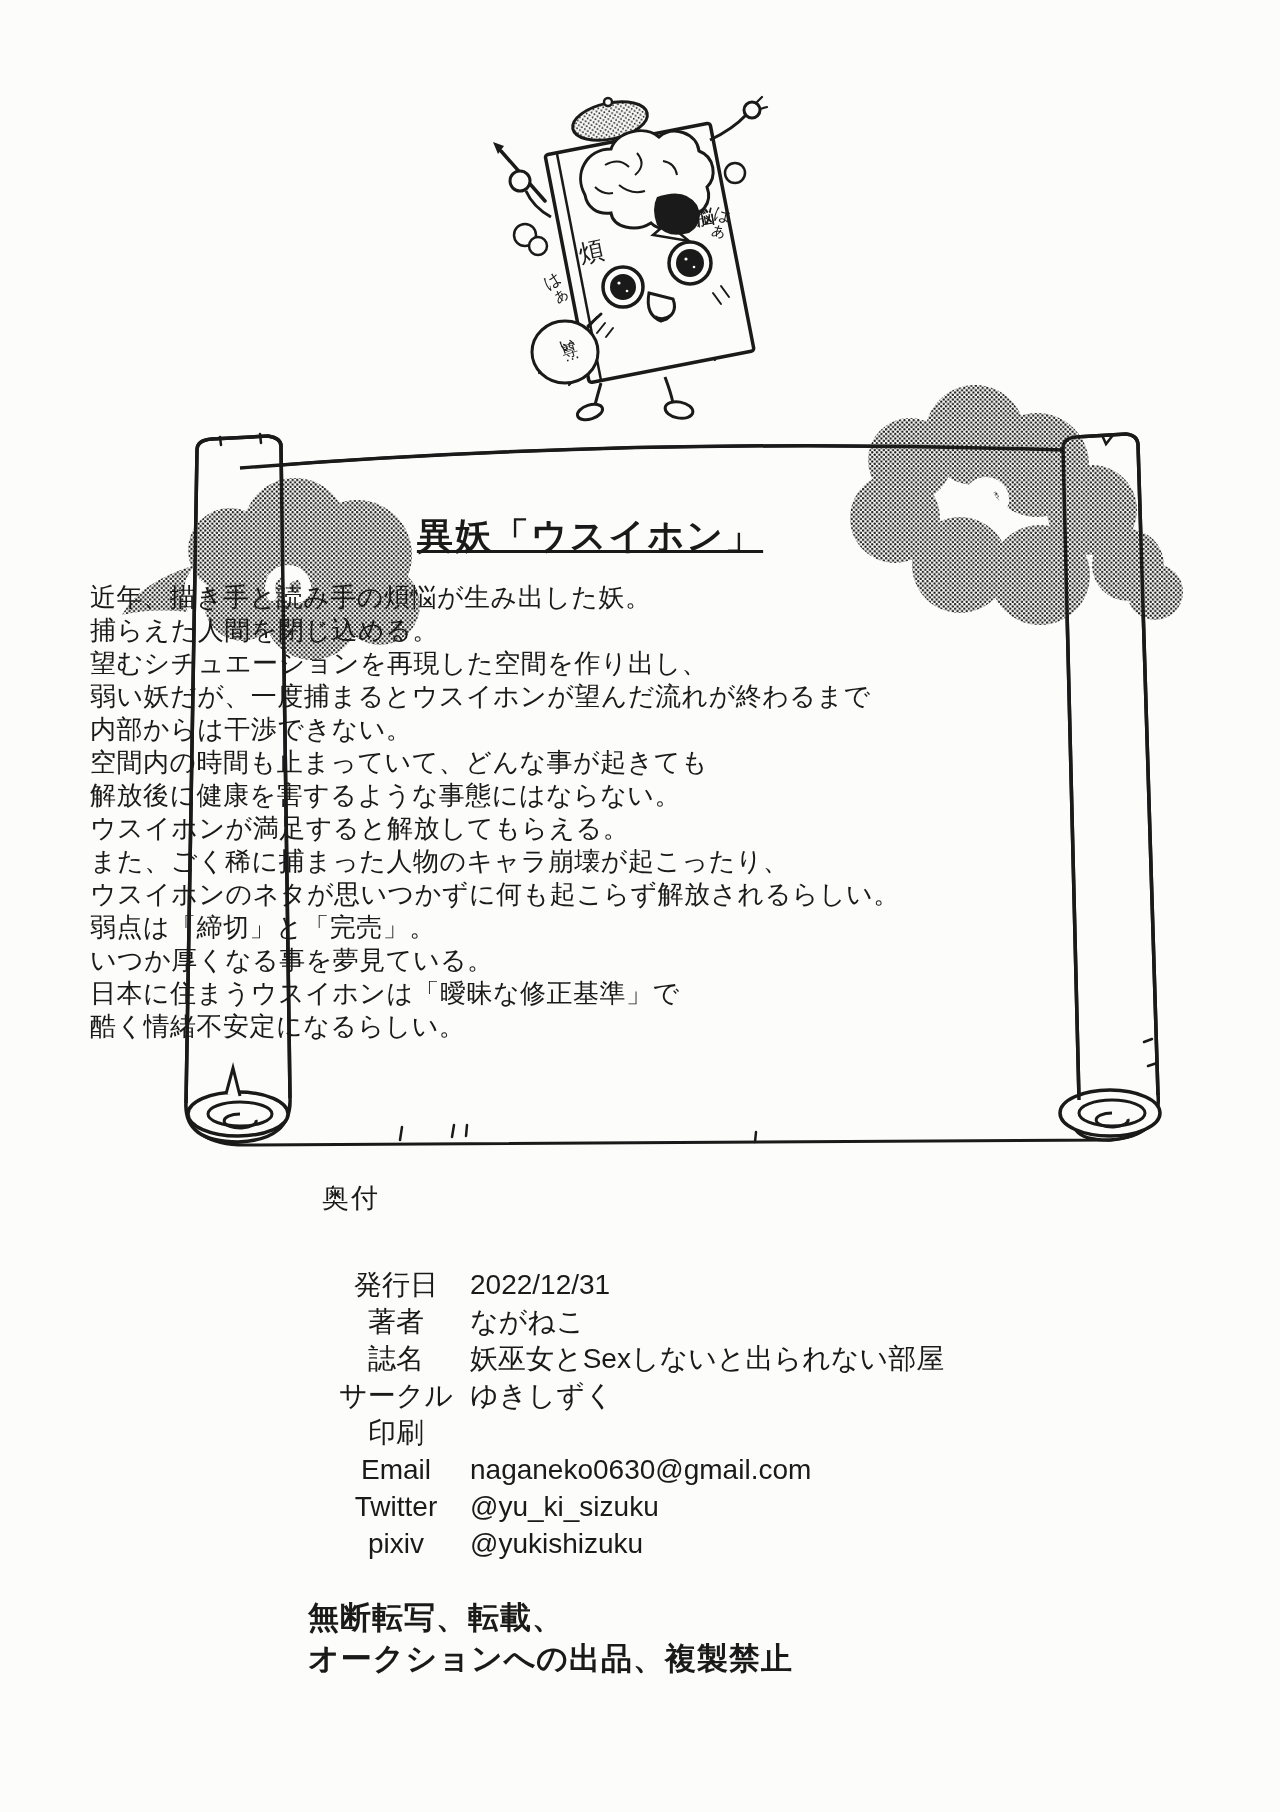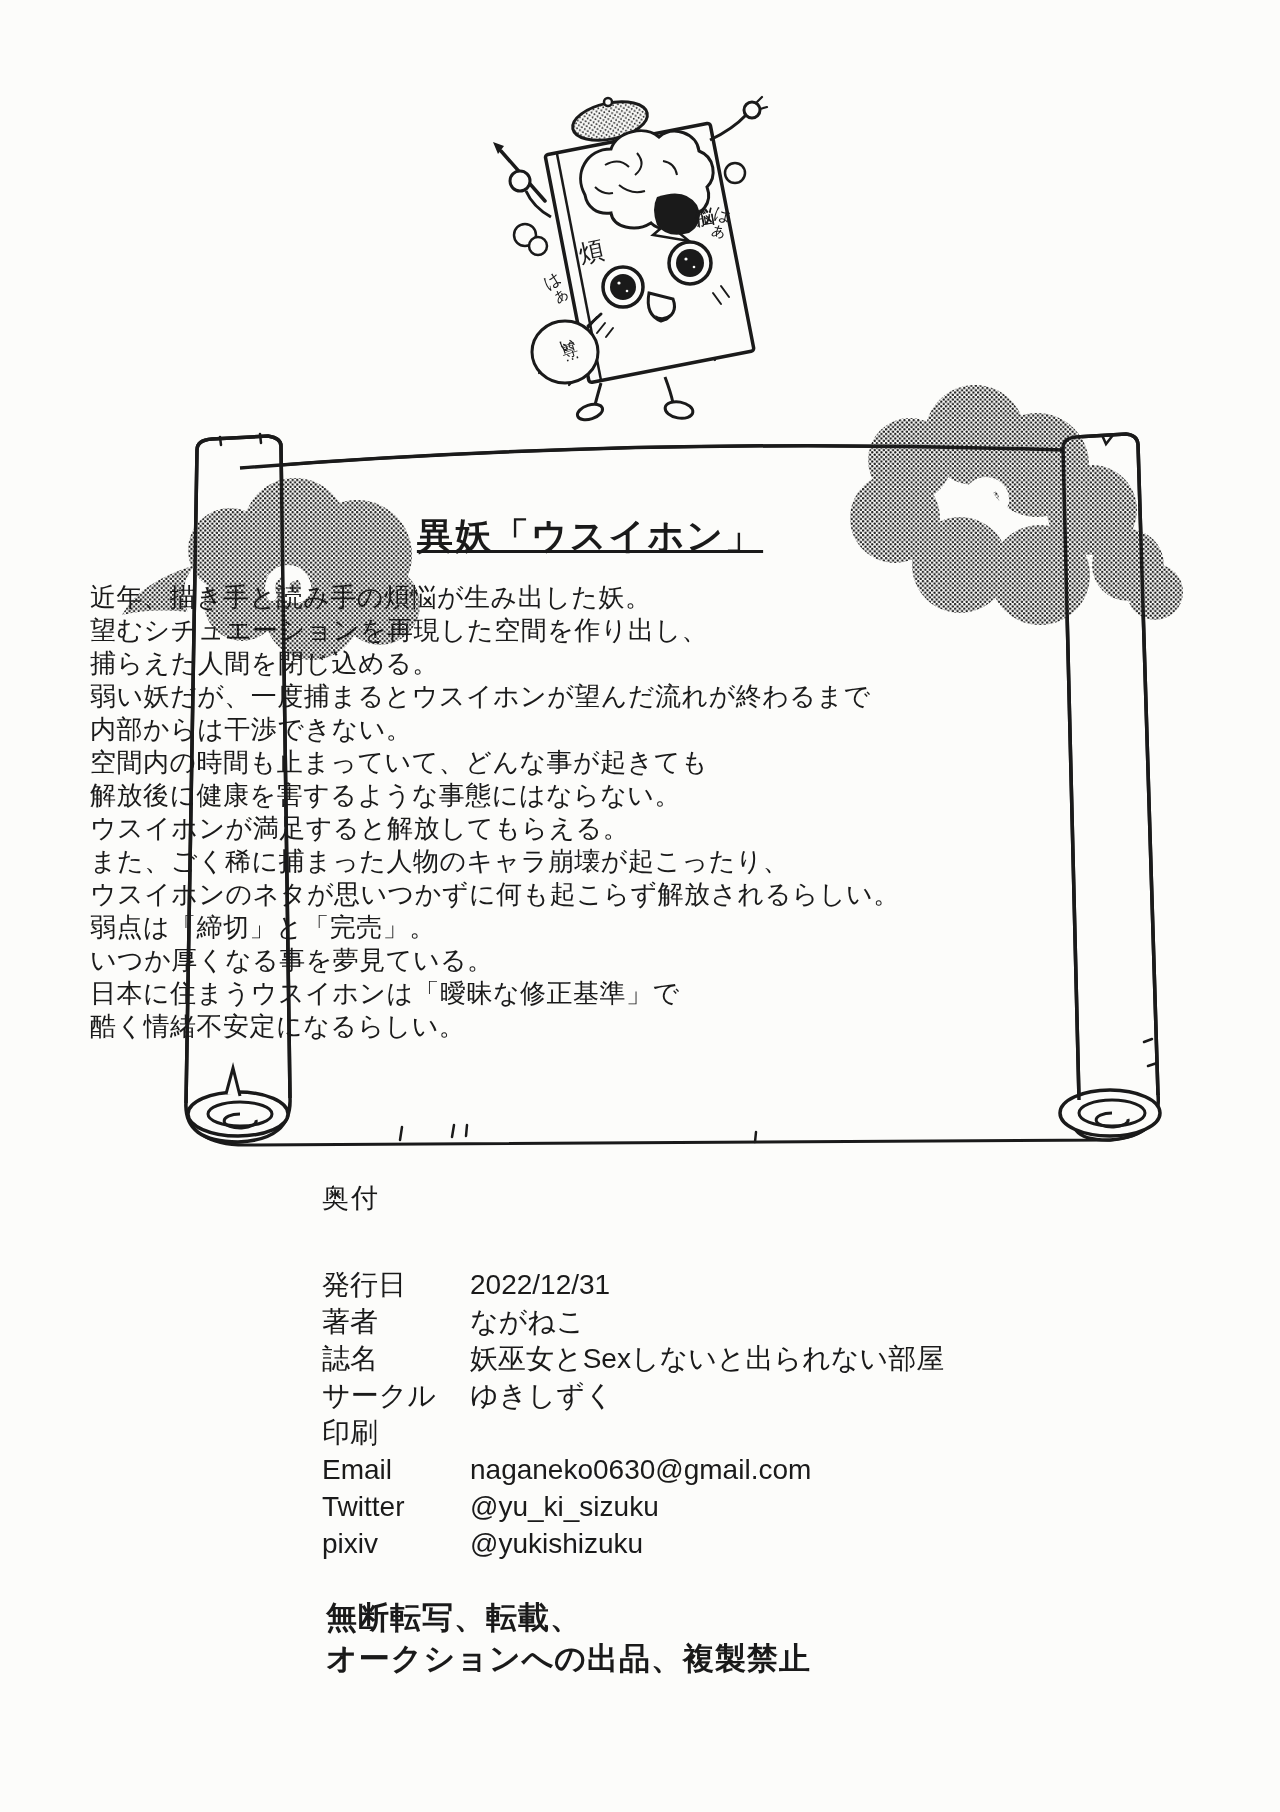--- a/index.html
+++ b/index.html
@@ -19,23 +19,23 @@
     text-align:left; font-size:26px; line-height:33px; letter-spacing:0.5px;
   }
   .scroll-lines div{height:33px;}
   .colophon-heading{
     position:absolute; left:322px; top:1180px; font-size:27px; letter-spacing:2px;
   }
   .colophon-rows{
     position:absolute; left:322px; top:1266px; font-size:28px; line-height:37px;
   }
   .colophon-rows .row{display:flex;}
-  .colophon-rows .label{width:148px; flex:none;}
+  .colophon-rows .label{width:148px; flex:none;text-align:center;}
   .notice{
-    position:absolute; left:326px; top:1597px;
+    position:absolute; left:308px; top:1597px;
     font-size:31px; font-weight:bold; line-height:41px; letter-spacing:1px;
   }
 </style>
 </head>
 <body>
 
 <div class="page">
 
   <svg style="left:80px; top:350px;" width="1120" height="830" viewBox="0 0 1120 830">
     <defs>
@@ -199,22 +199,22 @@
     <g>
       <ellipse cx="160" cy="287" rx="33" ry="31" fill="#fcfcfa" stroke="#1a1a1a" stroke-width="3"></ellipse>
       <path d="M183,261 L196,249" stroke="#1a1a1a" stroke-width="3" fill="none" stroke-linecap="round"></path>
       <text font-size="16" fill="#1a1a1a" transform="translate(158,264) rotate(-18)" style="writing-mode:vertical-rl;text-orientation:upright;">尊い…</text>
     </g>
   </svg>
 
   <div class="scroll-title">異妖「ウスイホン」</div>
   <div class="scroll-lines">
     <div>近年、描き手と読み手の煩悩が生み出した妖。</div>
+    <div>捕らえた人間を閉じ込める。</div>
     <div>望むシチュエーションを再現した空間を作り出し、</div>
-    <div>捕らえた人間を閉じ込める。</div>
     <div>弱い妖だが、一度捕まるとウスイホンが望んだ流れが終わるまで</div>
     <div>内部からは干渉できない。</div>
     <div>空間内の時間も止まっていて、どんな事が起きても</div>
     <div>解放後に健康を害するような事態にはならない。</div>
     <div>ウスイホンが満足すると解放してもらえる。</div>
     <div>また、ごく稀に捕まった人物のキャラ崩壊が起こったり、</div>
     <div>ウスイホンのネタが思いつかずに何も起こらず解放されるらしい。</div>
     <div>弱点は「締切」と「完売」。</div>
     <div>いつか厚くなる事を夢見ている。</div>
     <div>日本に住まうウスイホンは「曖昧な修正基準」で</div>

